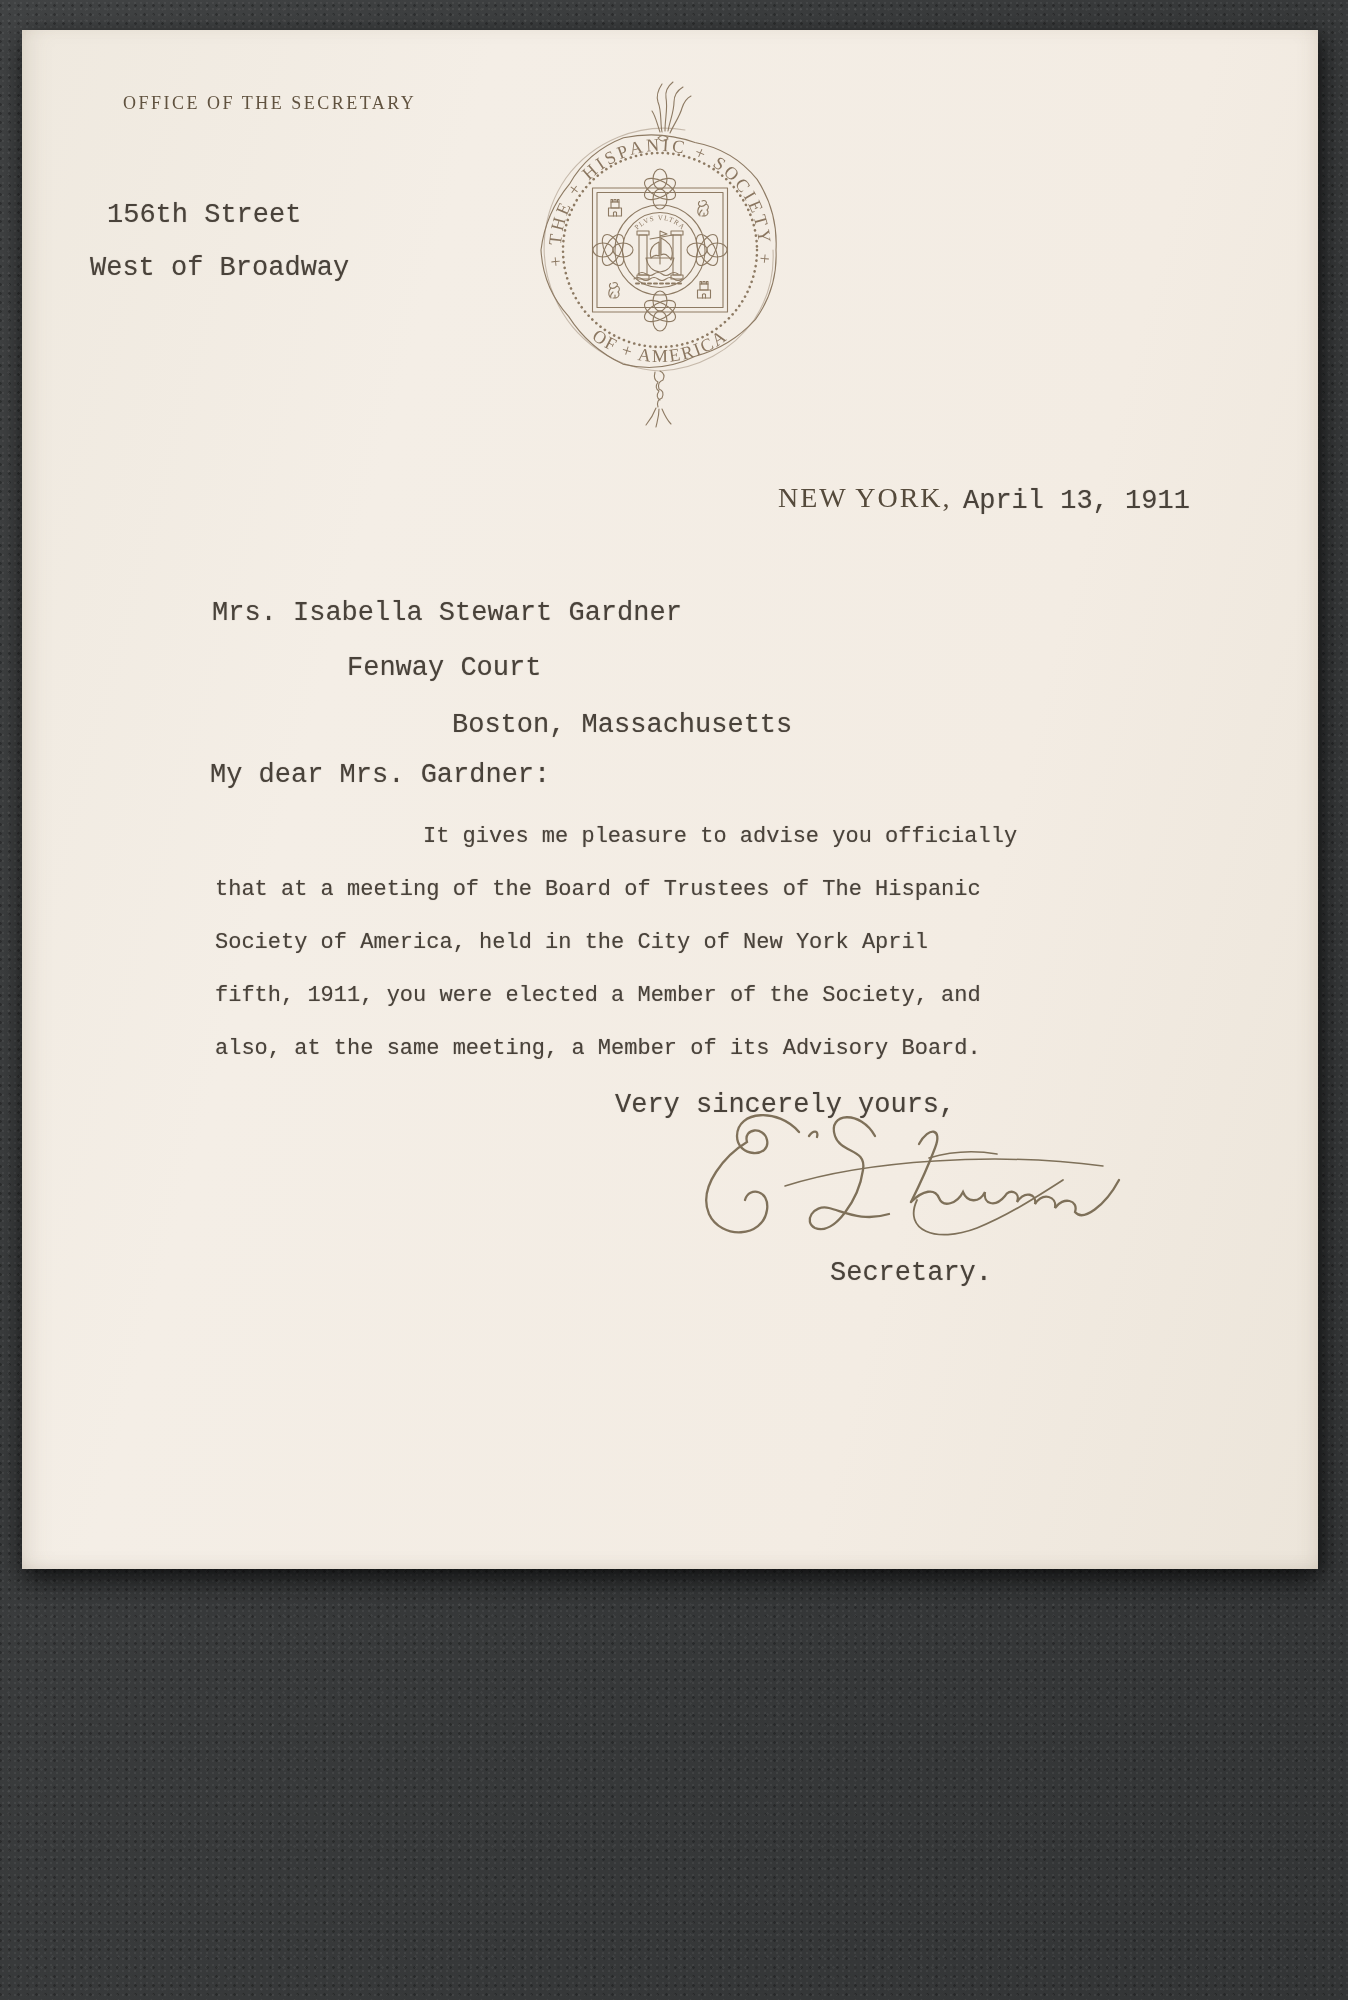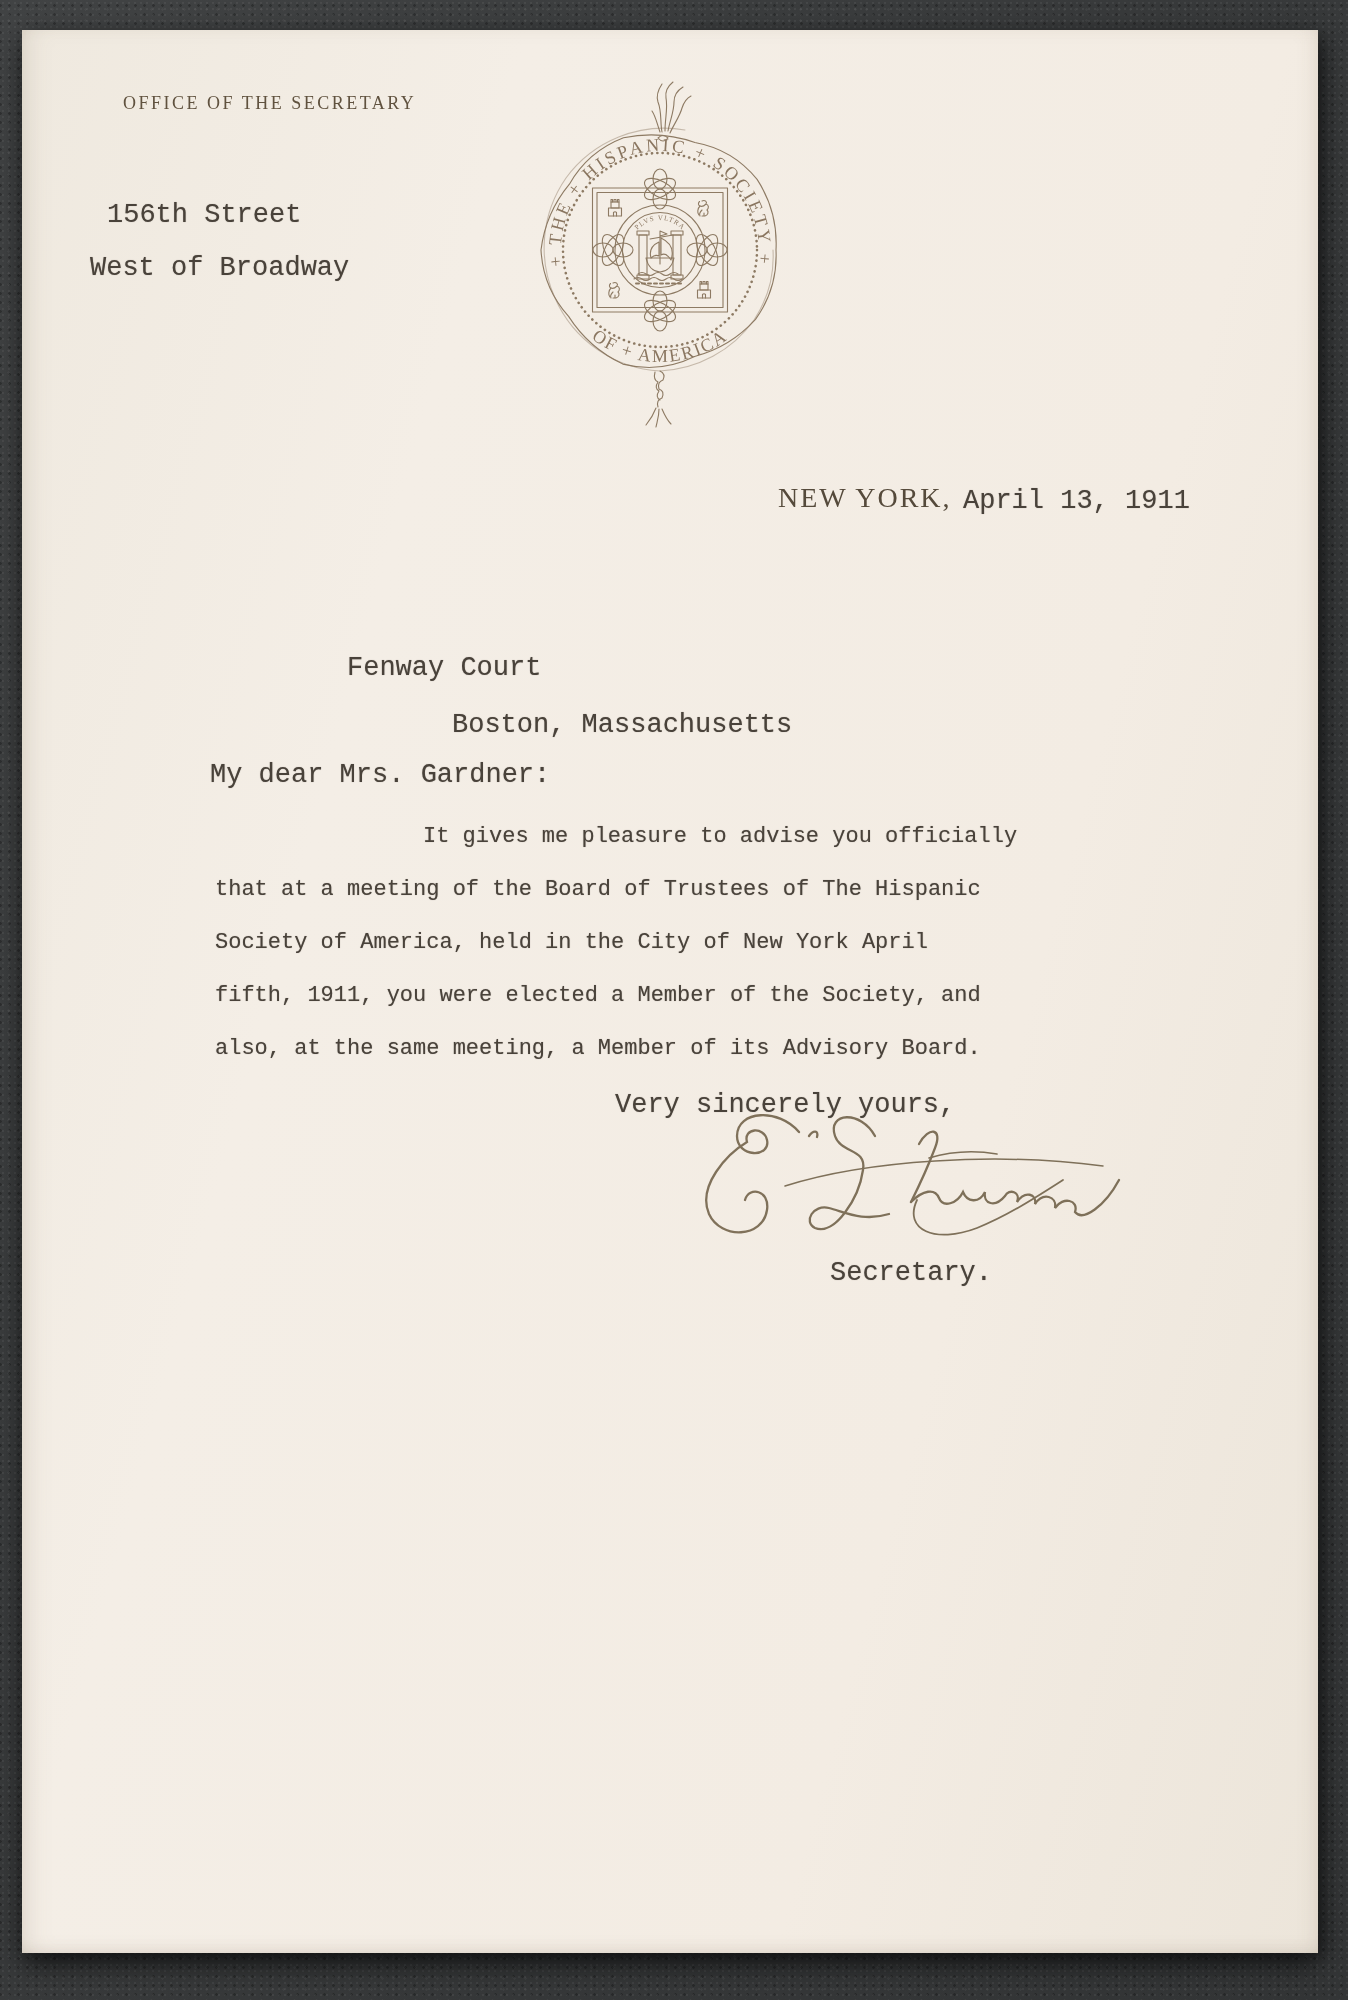--- a/index.html
+++ b/index.html
@@ -9,21 +9,21 @@
     background-image:
       radial-gradient(rgba(255,255,255,.055) 1px, transparent 1.3px),
       radial-gradient(rgba(255,255,255,.04) 1px, transparent 1.5px),
       radial-gradient(rgba(0,0,0,.25) 1px, transparent 1.6px),
       linear-gradient(120deg,#414344 0%,#383a3b 45%,#333536 100%);
     background-size:6px 6px,11px 11px,9px 9px,100% 100%;
     background-position:0 0,3px 4px,5px 1px,0 0;
     font-family:"Liberation Mono","DejaVu Sans Mono",monospace;
   }
   .paper{
-    position:absolute;left:22px;top:30px;width:1296px;height:1923px;
+    position:absolute;left:22px;top:30px;width:1296px;height:1539px;
     background:linear-gradient(105deg,#efe9df 0%,#f4eee6 28%,#f3ece3 70%,#ece5da 100%);
     box-shadow:
       0 12px 26px rgba(0,0,0,.55),
       6px 4px 16px rgba(0,0,0,.35),
       inset 16px 0 34px -24px rgba(110,92,70,.35),
       inset -12px 0 28px -20px rgba(110,92,70,.28),
       inset 0 -10px 24px -18px rgba(110,92,70,.25);
   }
   .typed{
     position:absolute;white-space:pre;
@@ -175,20 +175,21 @@
       <textPath href="#sealBotArc" startOffset="50%" text-anchor="middle">OF + AMERICA</textPath>
     </text>
     <text class="seal-text" font-size="7" letter-spacing="1">
       <textPath href="#sealMottoArc" startOffset="50%" text-anchor="middle">PLVS VLTRA</textPath>
     </text>
   </svg>
 
   <div class="printed place-line">NEW YORK,</div>
   <div class="typed date-line">April 13, 1911</div>
 
+  <div class="typed rcpt1">Mrs. Isabella Stewart Gardner</div>
   <div class="typed rcpt2">Fenway Court</div>
   <div class="typed rcpt3">Boston, Massachusetts</div>
 
   <div class="typed salutation">My dear Mrs. Gardner:</div>
 
   <div class="body-block">It gives me pleasure to advise you officially
 that at a meeting of the Board of Trustees of The Hispanic
 Society of America, held in the City of New York April
 fifth, 1911, you were elected a Member of the Society, and
 also, at the same meeting, a Member of its Advisory Board.</div>

